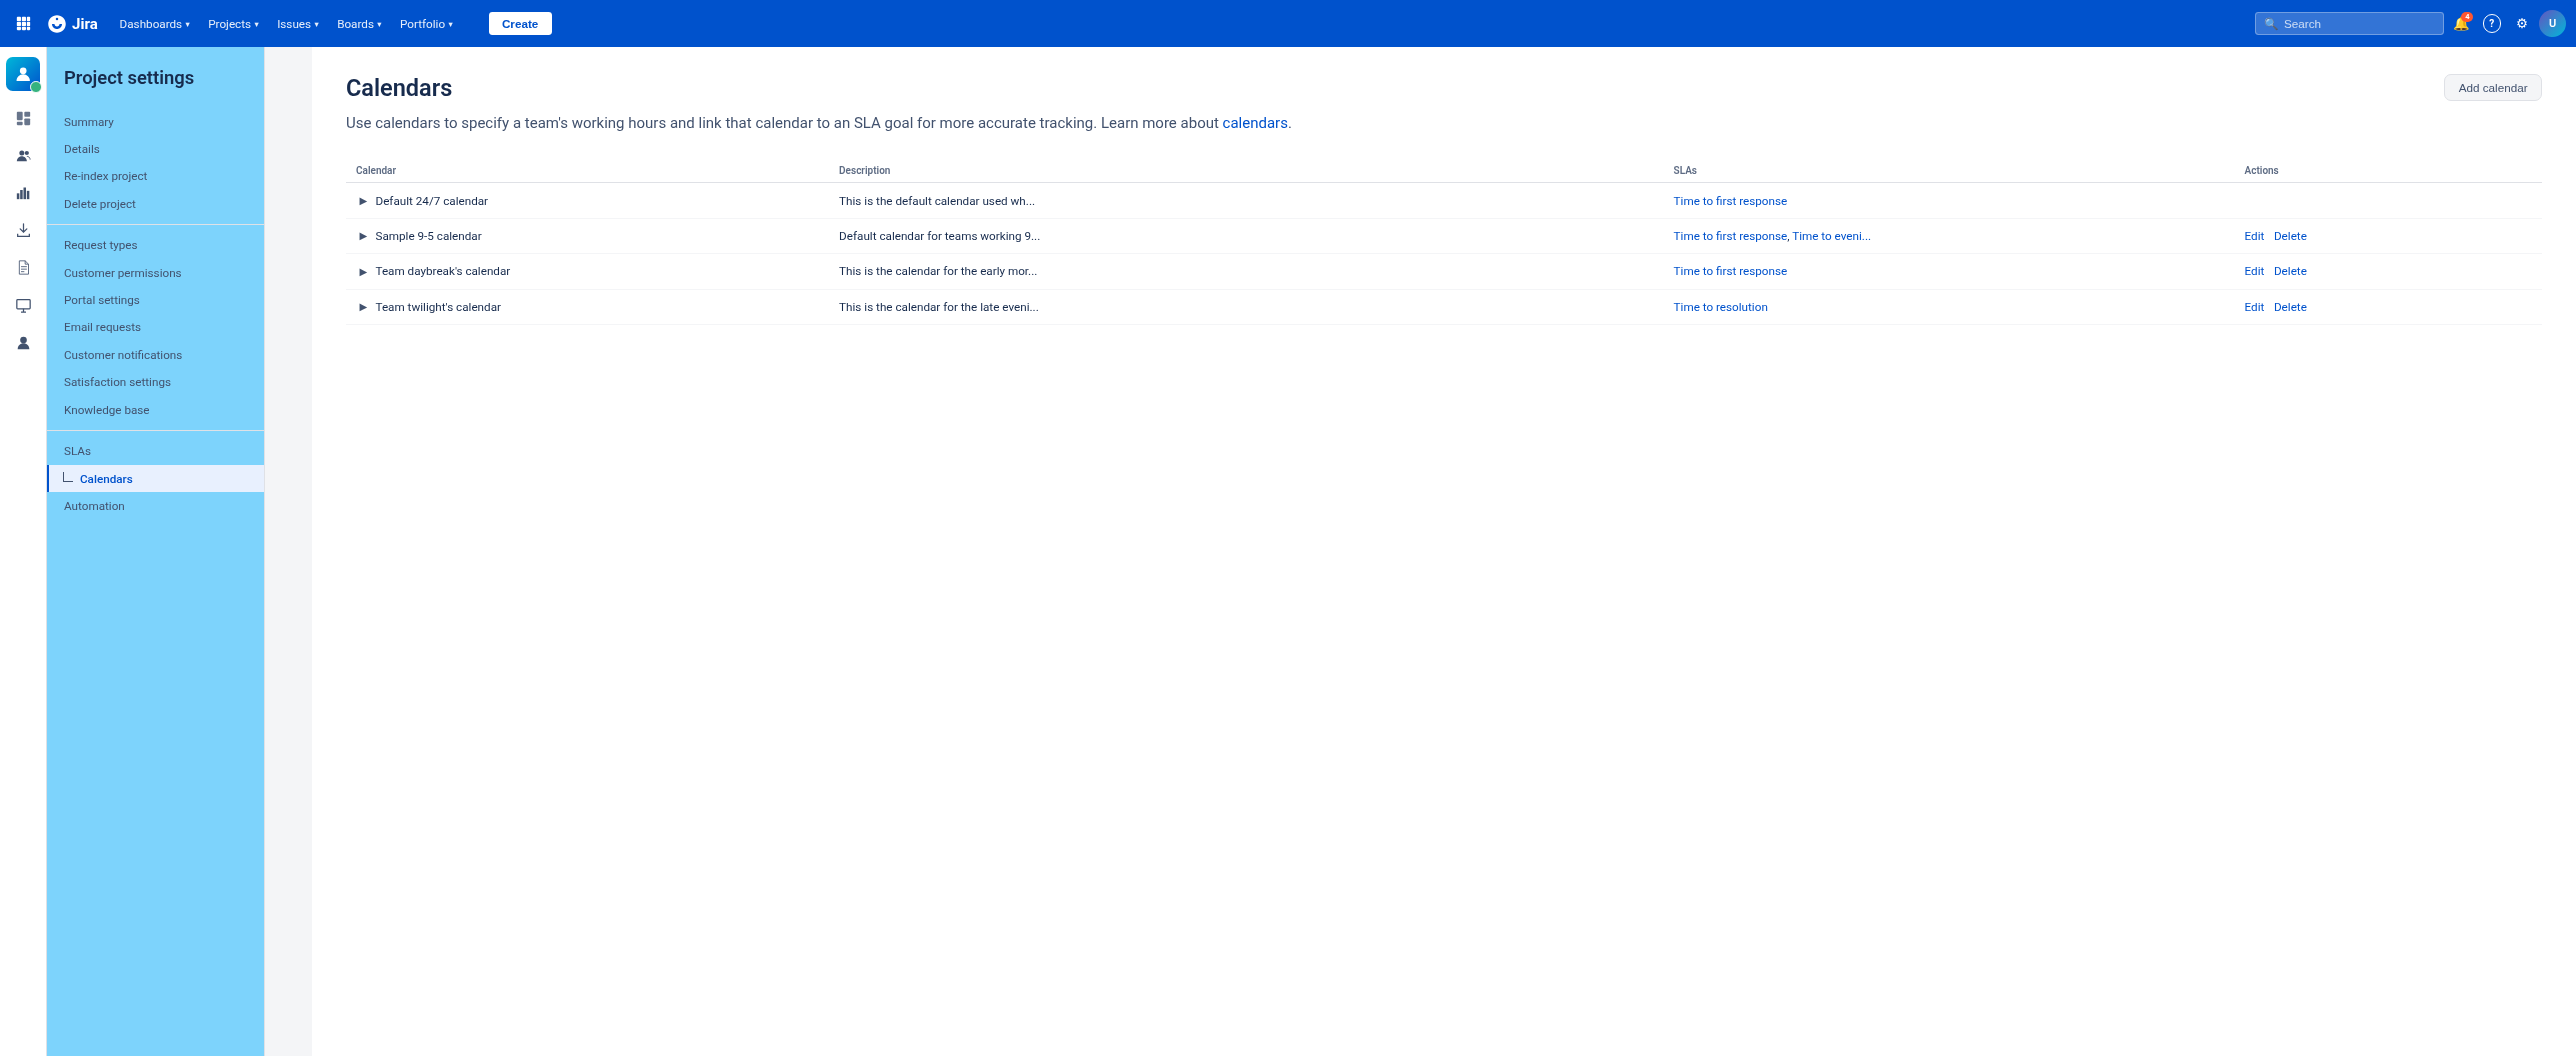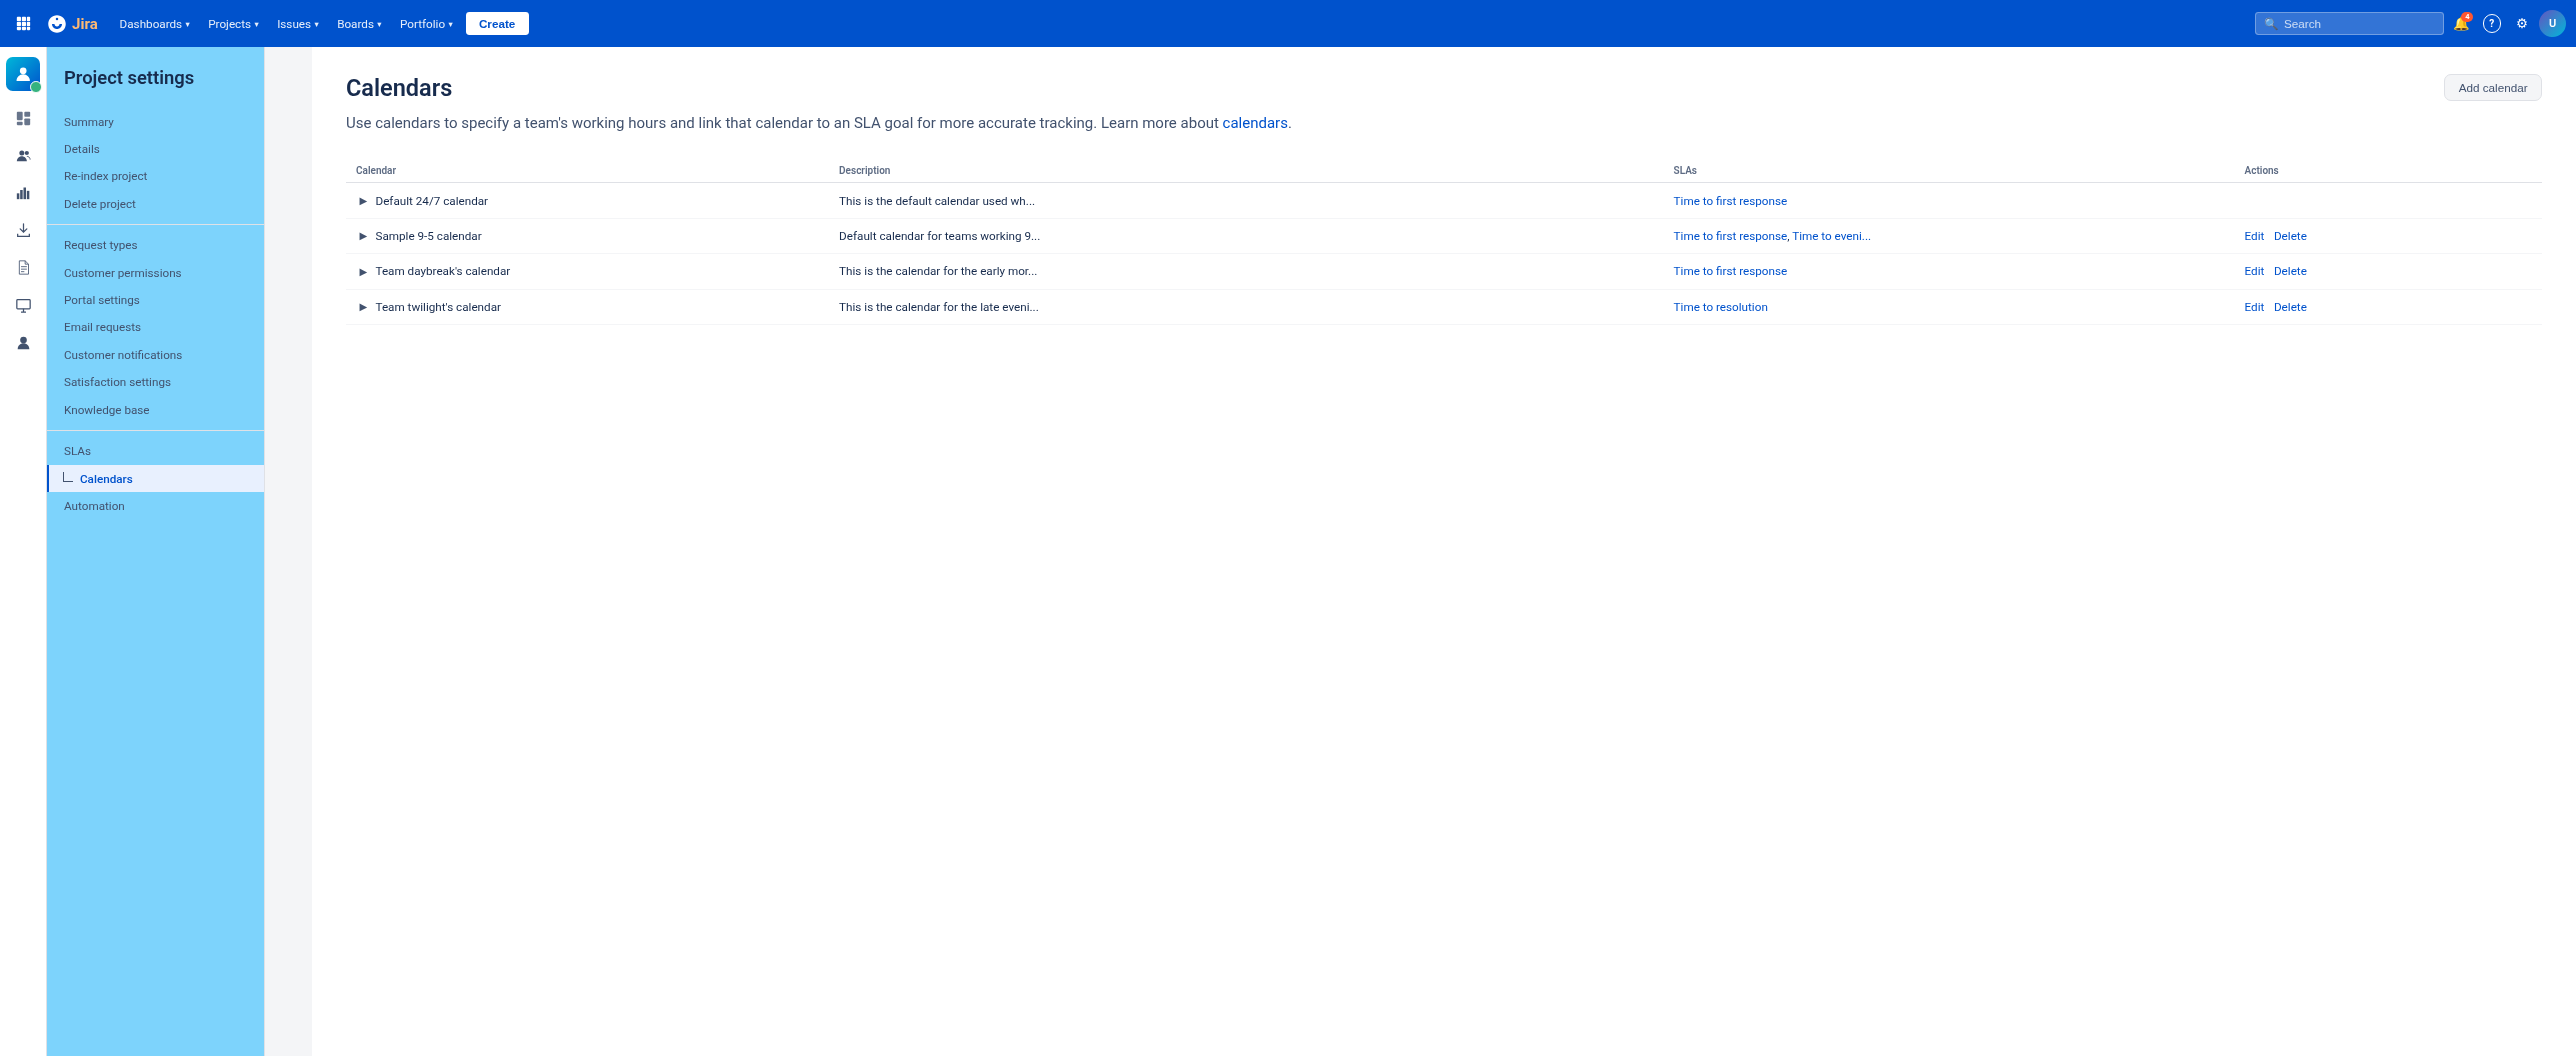--- a/index.html
+++ b/index.html
@@ -17,21 +17,21 @@
       top: 0; left: 0; right: 0;
       z-index: 100;
     }
     .topnav-grid-icon {
       width: 27px; height: 27px;
       display: flex; align-items: center; justify-content: center;
       cursor: pointer; color: #fff; border-radius: 3.4px;
     }
     .topnav-logo {
       display: flex; align-items: center; gap: 5px;
-      color: #fdba74; font-weight: 700; font-size: 15px;
+      color: #ffffff; font-weight: 700; font-size: 15px;
       padding: 0 6.7px; cursor: pointer;
     }
     .topnav-logo svg { width: 20px; height: 20px; }
     .topnav-nav {
       display: flex; align-items: flex-start; gap: 1.7px; margin-left: 3.4px;
     }
     .topnav-nav-item {
       color: rgba(255,255,255,0.9);
       font-size: 11.7px;
       padding: 5px 8.4px;
@@ -42,21 +42,21 @@
     }
     .topnav-create {
       background: #fff;
       color: #0052cc;
       font-size: 11.7px;
       font-weight: 600;
       padding: 5px 13.4px;
       border-radius: 3.4px;
       cursor: pointer;
       border: none;
-      margin-left: 1px;
+      margin-left: 24px;
     }
     .topnav-right {
       margin-left: auto;
       display: flex; align-items: center; gap: 3.4px;
     }
     .topnav-search {
       background: rgba(255,255,255,0.2);
       border: 0.8px solid rgba(255,255,255,0.3);
       border-radius: 3.4px;
       display: flex; align-items: center;

